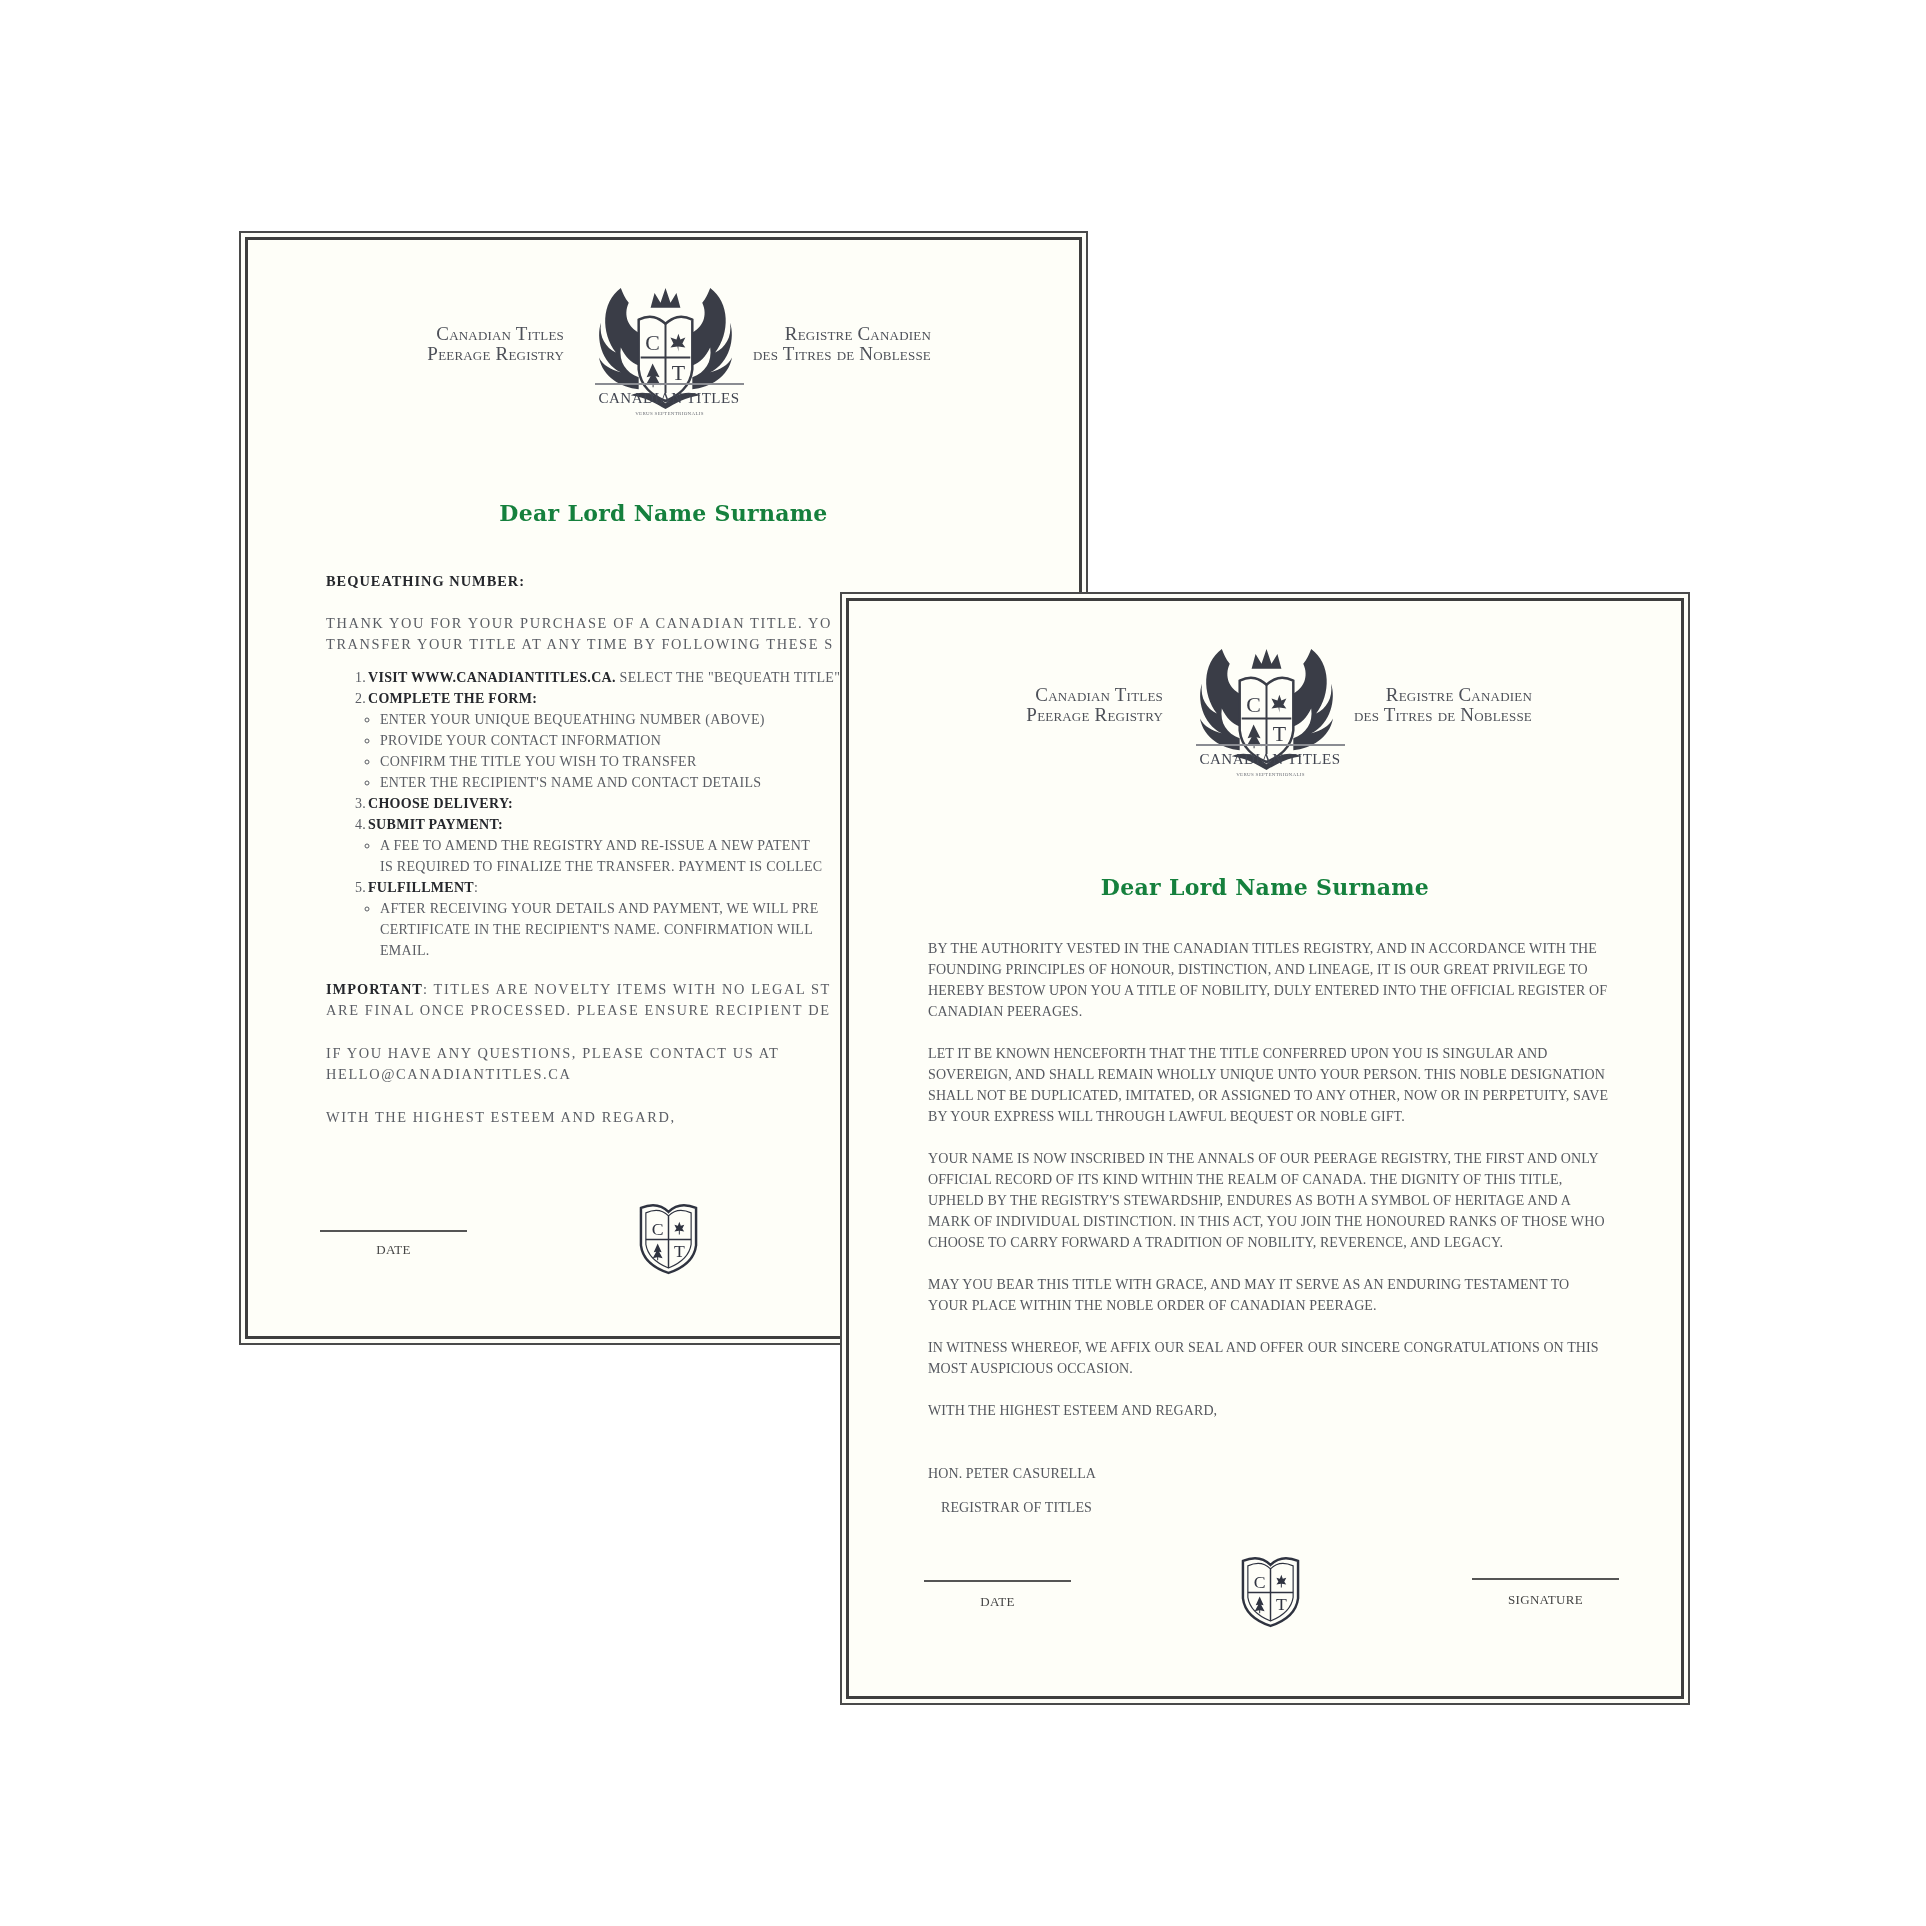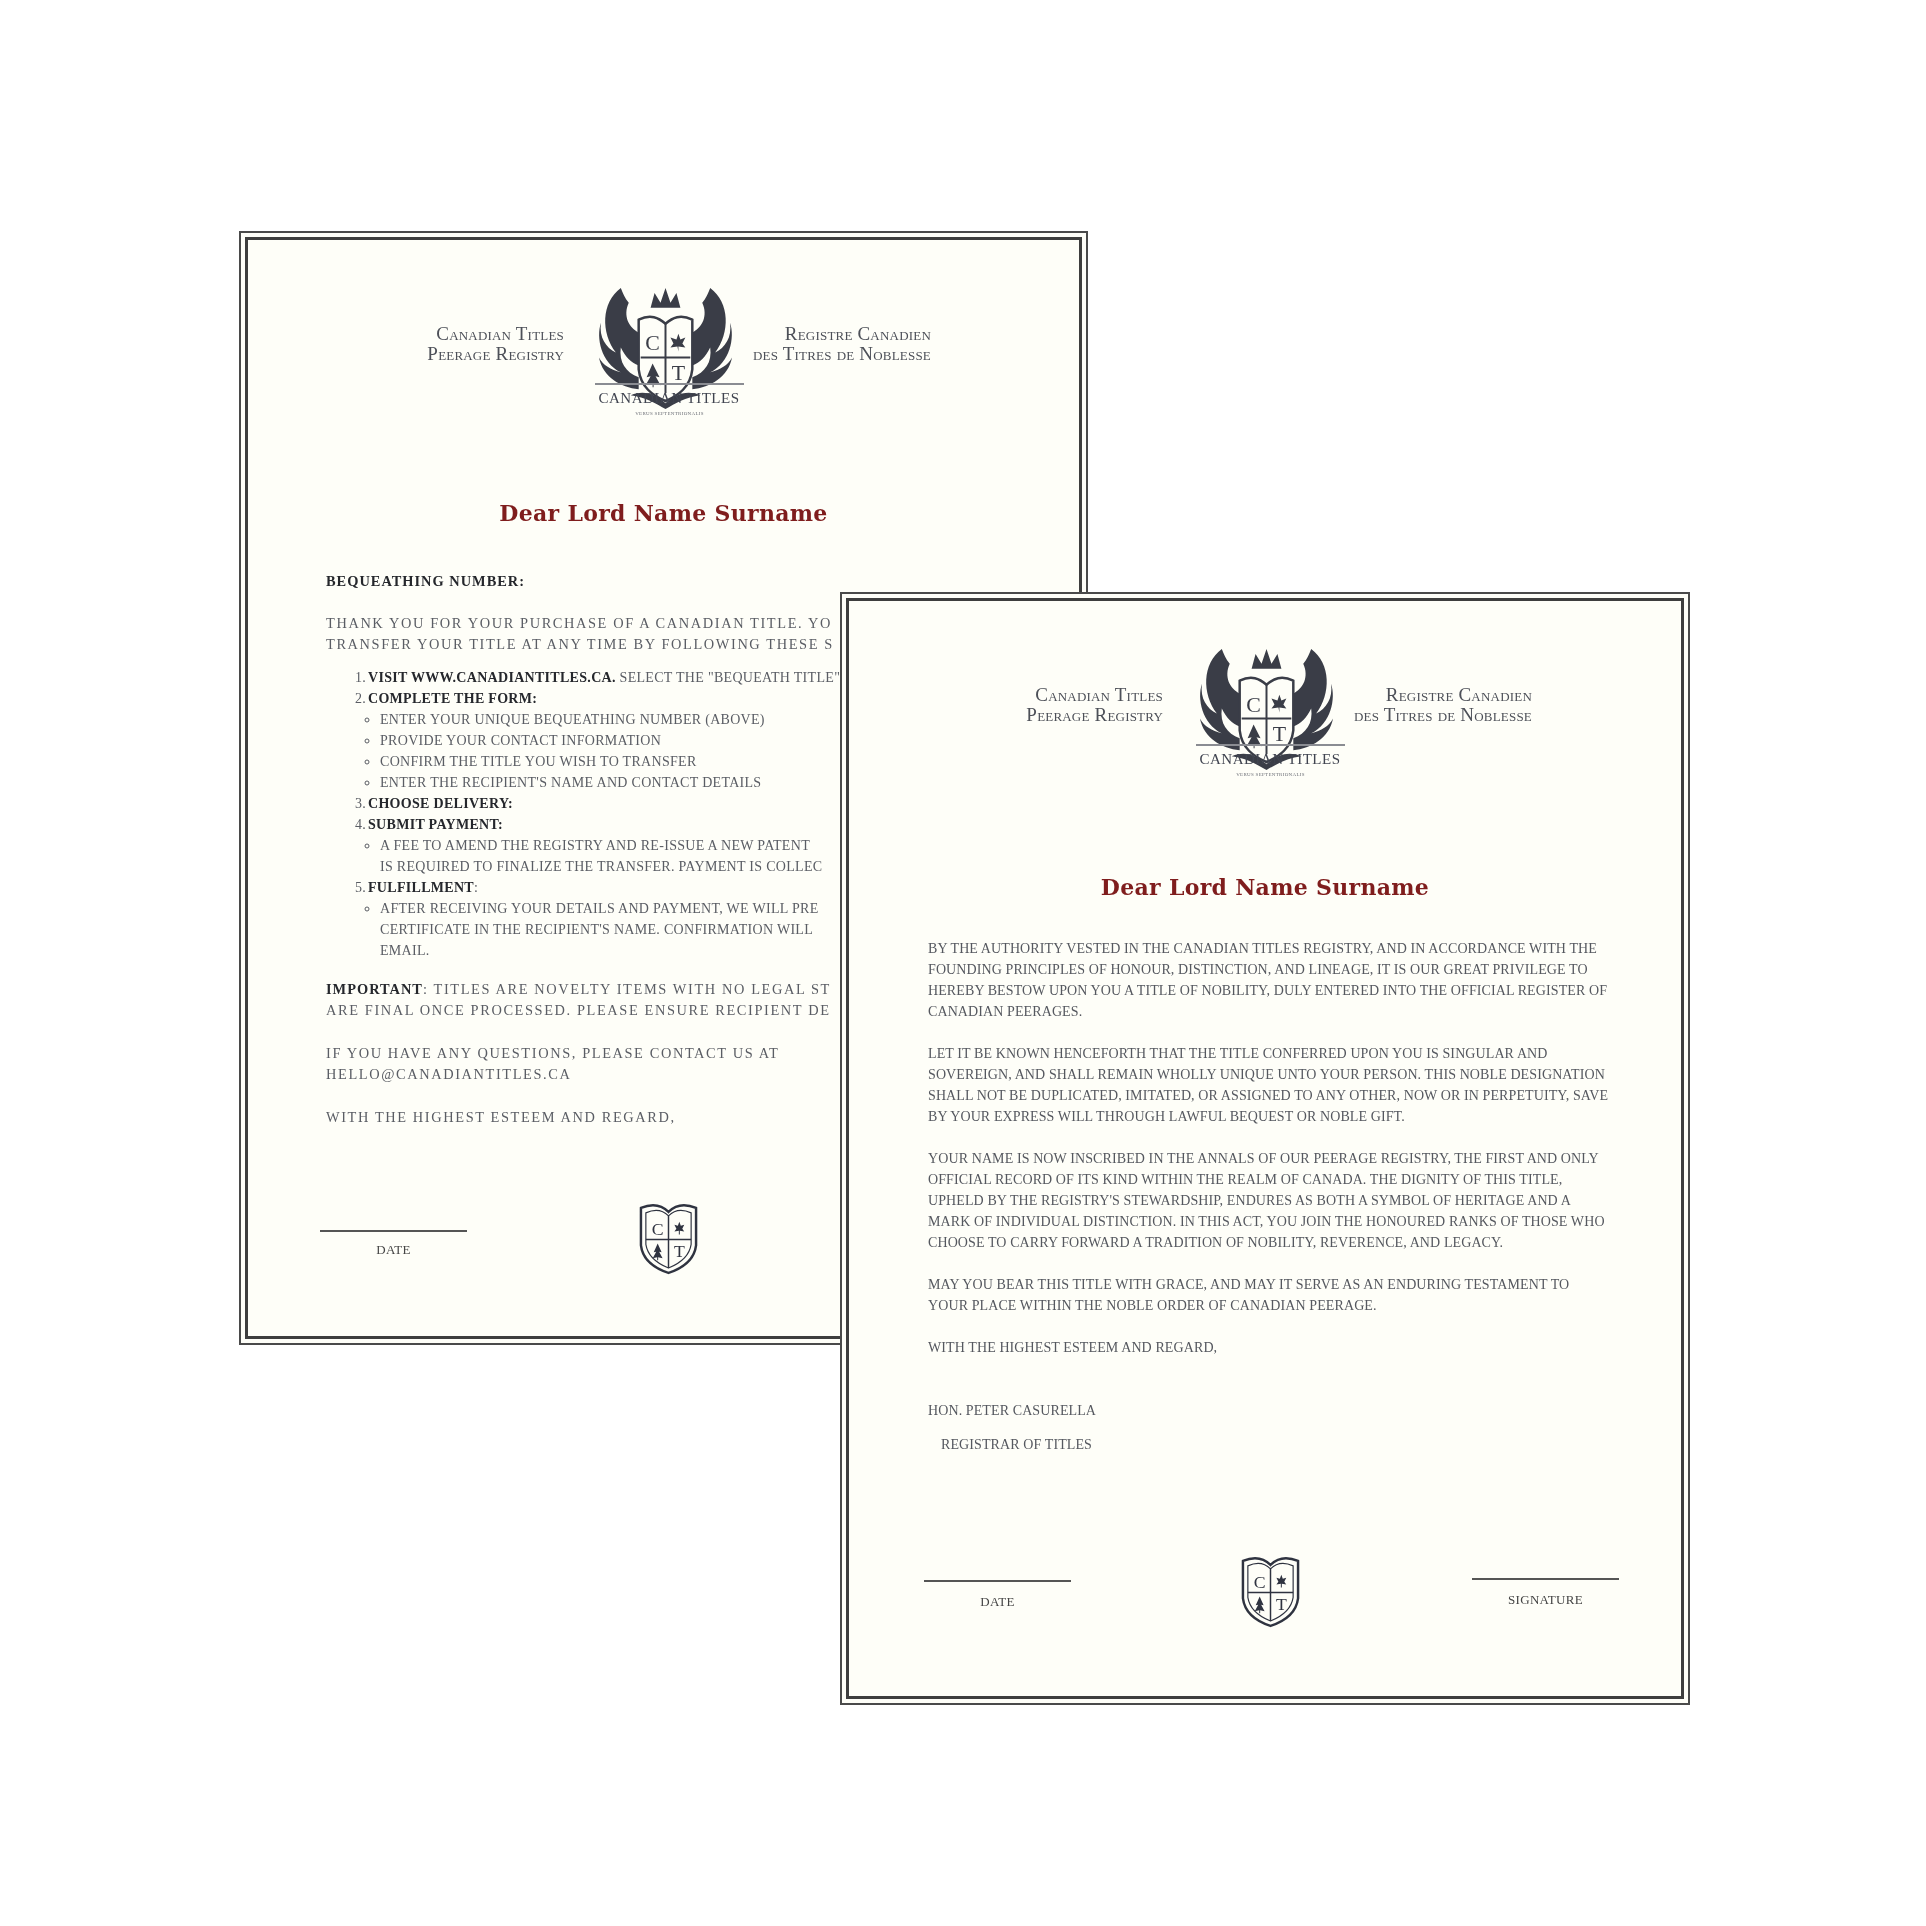--- a/index.html
+++ b/index.html
@@ -26,21 +26,21 @@
   .hdr-left { text-align:right; }
   .hdr-right { text-align:right; }
   .crest { position:absolute; top:0; width:149px; height:149px; }
   .brand {
     position:absolute; text-align:center; font-size:15px; letter-spacing:0.5px; color:#404450;
   }
   .motto { position:absolute; text-align:center; font-size:5px; color:#6a6d75; letter-spacing:0.3px; }
 
   .salutation {
     position:absolute; left:0; right:0; text-align:center;
-    font-family:"DejaVu Serif", serif; font-weight:bold; font-size:22px; color:#7f1d1d; letter-spacing:0.3px;
+    font-family:"DejaVu Serif", serif; font-weight:bold; font-size:22px; color:#15803d; letter-spacing:0.3px;
   }
 
   .back-body { position:absolute; left:78px; right:-40px; top:267px; font-size:14.4px; color:#5a5d64; letter-spacing:1.6px; text-transform:uppercase; white-space:nowrap; }
   .back-body .bold-label { font-weight:bold; color:#25272c; letter-spacing:1px; }
   .p { margin:0; line-height:21px; }
   .gap { height:21px; }
   .steps { margin:0; padding-left:28px; font-size:14px; letter-spacing:0.3px; line-height:21px; }
   .steps .step-head { font-weight:bold; color:#25272c; }
   .steps ul { margin:0; padding-left:26px; list-style:circle; }
   .steps .step-num { display:inline-block; width:12px; text-align:right; margin-right:2px; color:#5a5d64; font-weight:normal; }
@@ -176,20 +176,21 @@
       <div class="motto" style="left:347px; width:149px; top:133px;">VERUS SEPTENTRIONALIS</div>
     </div>
 
     <div class="salutation" style="top:273px;">Dear Lord Name Surname</div>
 
     <div class="front-body">
       <p class="para">By the authority vested in the Canadian Titles Registry, and in accordance with the founding principles of honour, distinction, and lineage, it is our great privilege to hereby bestow upon you a Title of Nobility, duly entered into the Official Register of Canadian Peerages.</p>
       <p class="para">Let it be known henceforth that the title conferred upon you is singular and sovereign, and shall remain wholly unique unto your person. This noble designation shall not be duplicated, imitated, or assigned to any other, now or in perpetuity, save by your express will through lawful bequest or noble gift.</p>
       <p class="para">Your name is now inscribed in the annals of our peerage registry, the first and only official record of its kind within the realm of Canada. The dignity of this title, upheld by the Registry's stewardship, endures as both a symbol of heritage and a mark of individual distinction. In this act, you join the honoured ranks of those who choose to carry forward a tradition of nobility, reverence, and legacy.</p>
       <p class="para">May you bear this title with grace, and may it serve as an enduring testament to your place within the noble order of Canadian peerage.</p>
+      <p class="para">In witness whereof, we affix our seal and offer our sincere congratulations on this most auspicious occasion.</p>
       <p class="para" style="margin-bottom:42px;">With the highest esteem and regard,</p>
       <p class="para" style="margin:0;">Hon. Peter Casurella</p>
       <p class="para" style="margin:13px;">Registrar of Titles</p>
     </div>
 
     <div class="sig-line" style="left:75px; top:979px;"></div>
     <div class="sig-label" style="left:75px; top:993px;">DATE</div>
 
     <svg class="seal" style="left:390px; top:954px;" viewBox="0 0 64 74">
       <path d="M4 6 C18 0 26 4 32 10 C38 4 46 0 60 6 L60 44 C58 60 44 68 32 72 C20 68 6 60 4 44 Z" fill="none" stroke="#2f3340" stroke-width="2.5"></path>

